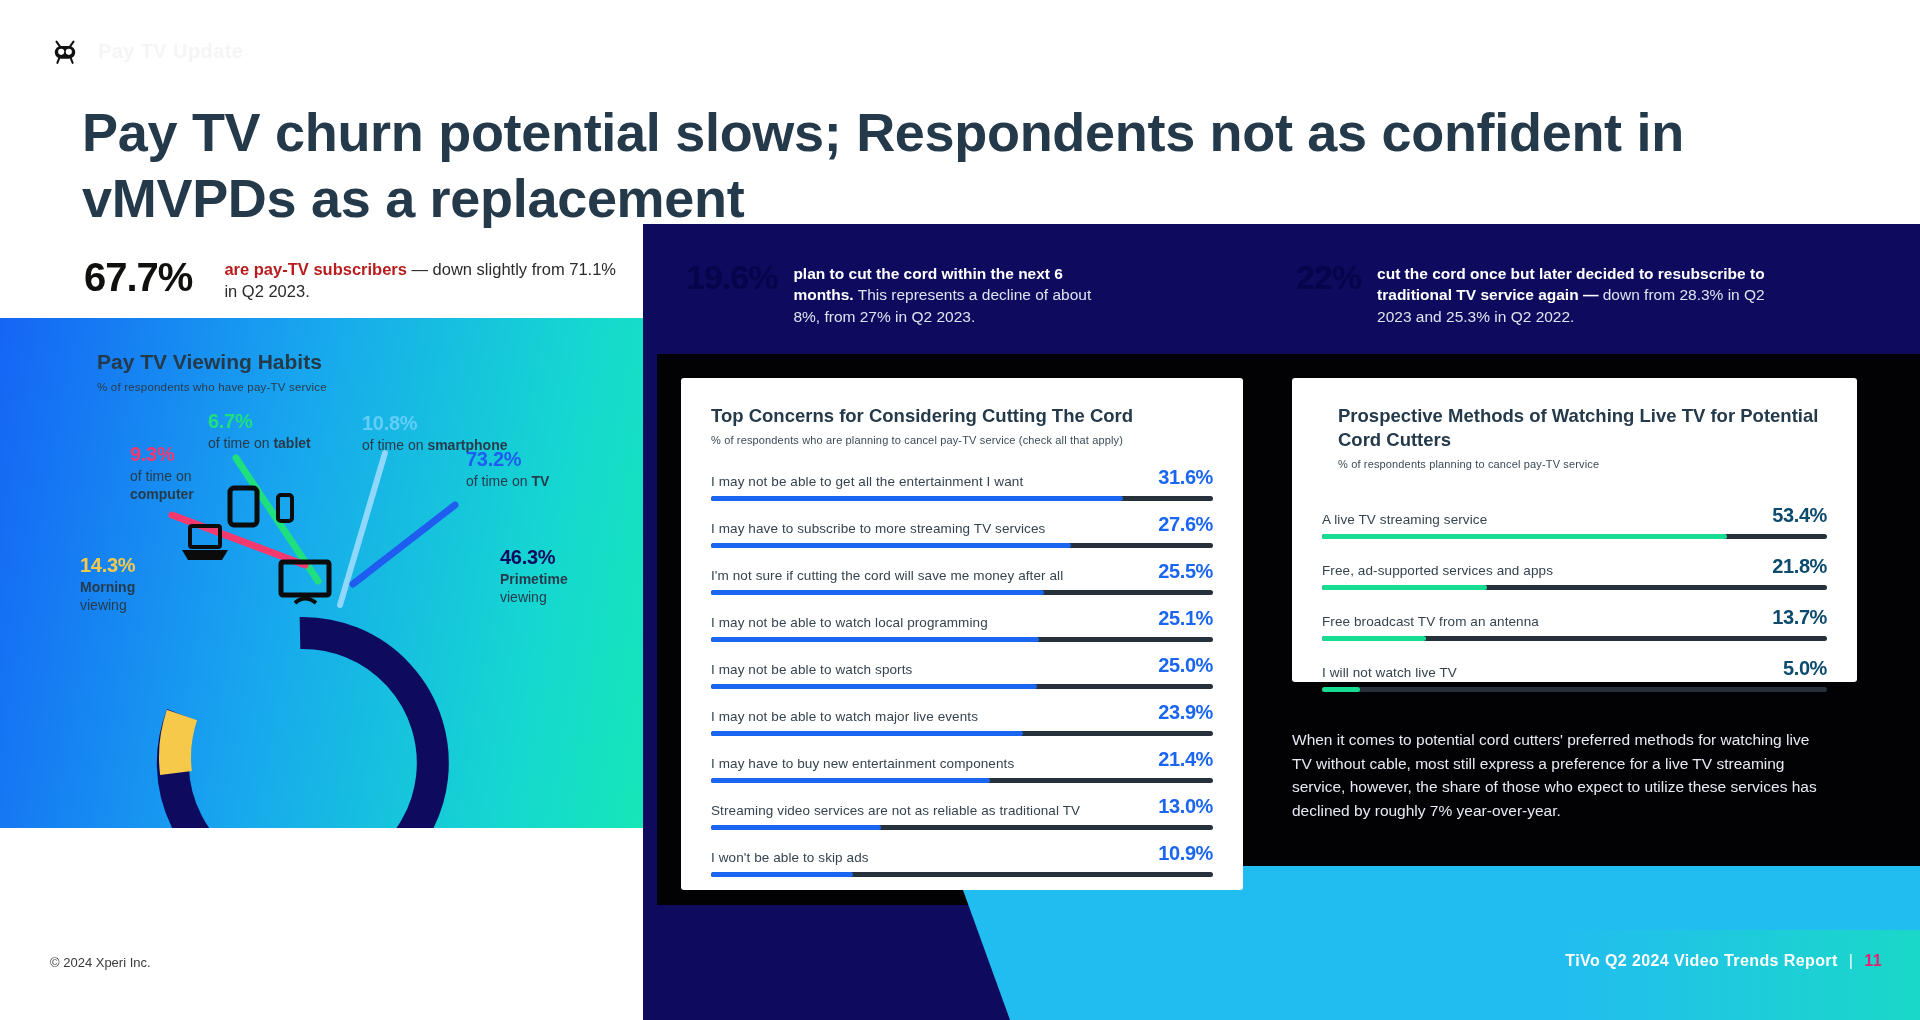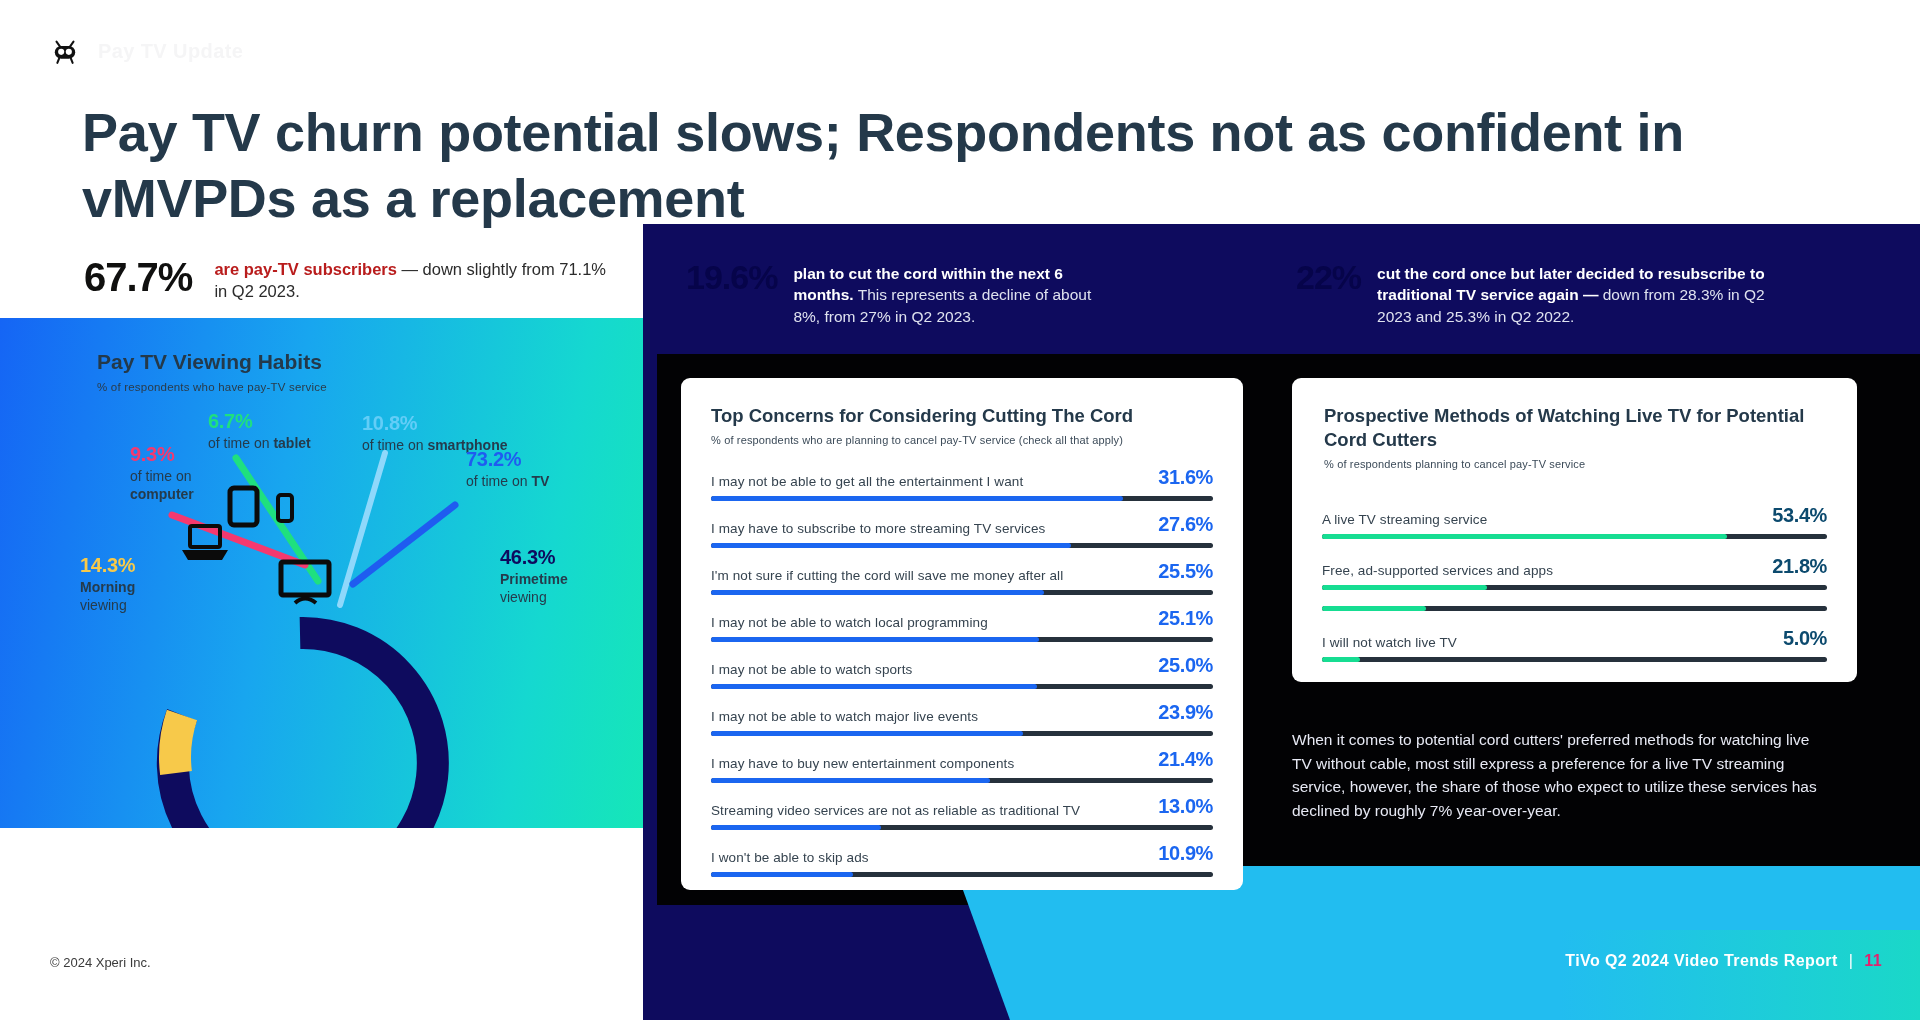--- a/index.html
+++ b/index.html
@@ -18,21 +18,21 @@
     font-size: 20px; font-weight: 700; letter-spacing: .4px;
     color: #f5f5f6;
   }
   .headline {
     position: absolute; left: 82px; top: 100px; width: 1740px;
     font-size: 54px; line-height: 1.22; font-weight: 700;
     color: #24394a; letter-spacing: -.3px;
   }
 
   
-  .stat-left { position: absolute; left: 84px; top: 257px; display: flex; align-items: flex-start; gap: 22px; }
+  .stat-left { position: absolute; left: 84px; top: 257px; display: flex; align-items: flex-start; gap: 32px; }
   .stat-left .big { font-size: 40px; font-weight: 700; color: #10100f; line-height: 1; letter-spacing: -1px; }
   .stat-left .txt { font-size: 16.5px; line-height: 1.33; color: #2b2b2b; max-width: 400px; padding-top: 2px; }
   .stat-left .txt b { font-weight: 700; color: #b91c1c; }
 
   
   .gpanel {
     position: absolute; left: 0; top: 318px; width: 734px; height: 510px;
     background: linear-gradient(100deg, #1565f5 0%, #18a6ef 38%, #15d8d0 72%, #16f0a8 100%);
     overflow: hidden;
   }
@@ -67,27 +67,27 @@
 
   
   .dstat { position: absolute; display: flex; align-items: flex-start; gap: 16px; }
   .dstat .big { font-size: 34px; font-weight: 700; color: #06044a; line-height: 1; letter-spacing: -1px; }
   .dstat .txt { font-size: 15.5px; line-height: 1.38; color: #dfe2ef; padding-top: 3px; }
   .dstat .txt b { font-weight: 700; color: #ffffff; }
   .dstat-1 { left: 686px; top: 260px; width: 420px; }
   .dstat-2 { left: 1296px; top: 260px; width: 470px; }
 
   
-  .card { position: absolute; background: #fff; border-radius: 9px; }
+  .card { position: absolute; background: #fff; border-radius: 3px; }
   .card-left  { left: 681px;  top: 378px; width: 562px; height: 512px; }
   .card-right { left: 1292px; top: 378px; width: 565px; height: 304px; }
   .card h4 { font-size: 18.5px; font-weight: 700; color: #24394a; line-height: 1.3; }
   .card .csub { font-size: 11px; color: #3b4a58; margin-top: 6px; letter-spacing: .15px; }
   .card-left .hd  { padding: 26px 30px 0 30px; }
-  .card-right .hd { padding: 26px 30px 0 32px; }
+  .card-right .hd { padding: 26px 30px 0 46px; }
 
   .rows { padding: 16px 30px 0 30px; }
   .row { margin-top: 12px; }
   .row:first-child { margin-top: 4px; }
   .row-top { display: flex; align-items: flex-end; justify-content: space-between; }
   .row-label { font-size: 13.5px; color: #35434f; letter-spacing: .1px; }
   .row-val { font-size: 20px; font-weight: 700; letter-spacing: -.4px; }
   .row-val.blue  { color: #1b66f0; }
   .row-val.green { color: #0c4a6e; }
   .track { position: relative; height: 5px; border-radius: 3px; background: #26313c; margin-top: 7px; }
@@ -323,20 +323,24 @@
         <div class="row">
           <div class="row-top">
             <span class="row-label">Free, ad-supported services and apps</span>
             <span class="row-val green">21.8%</span>
           </div>
           <div class="track">
             <div class="fill green" style="width: 32.7%;"></div>
           </div>
         </div>
         <div class="row">
+          <div class="row-top">
+            <span class="row-label">Free broadcast TV from an antenna</span>
+            <span class="row-val green">13.7%</span>
+          </div>
           <div class="track">
             <div class="fill green" style="width: 20.55%;"></div>
           </div>
         </div>
         <div class="row">
           <div class="row-top">
             <span class="row-label">I will not watch live TV</span>
             <span class="row-val green">5.0%</span>
           </div>
           <div class="track">

